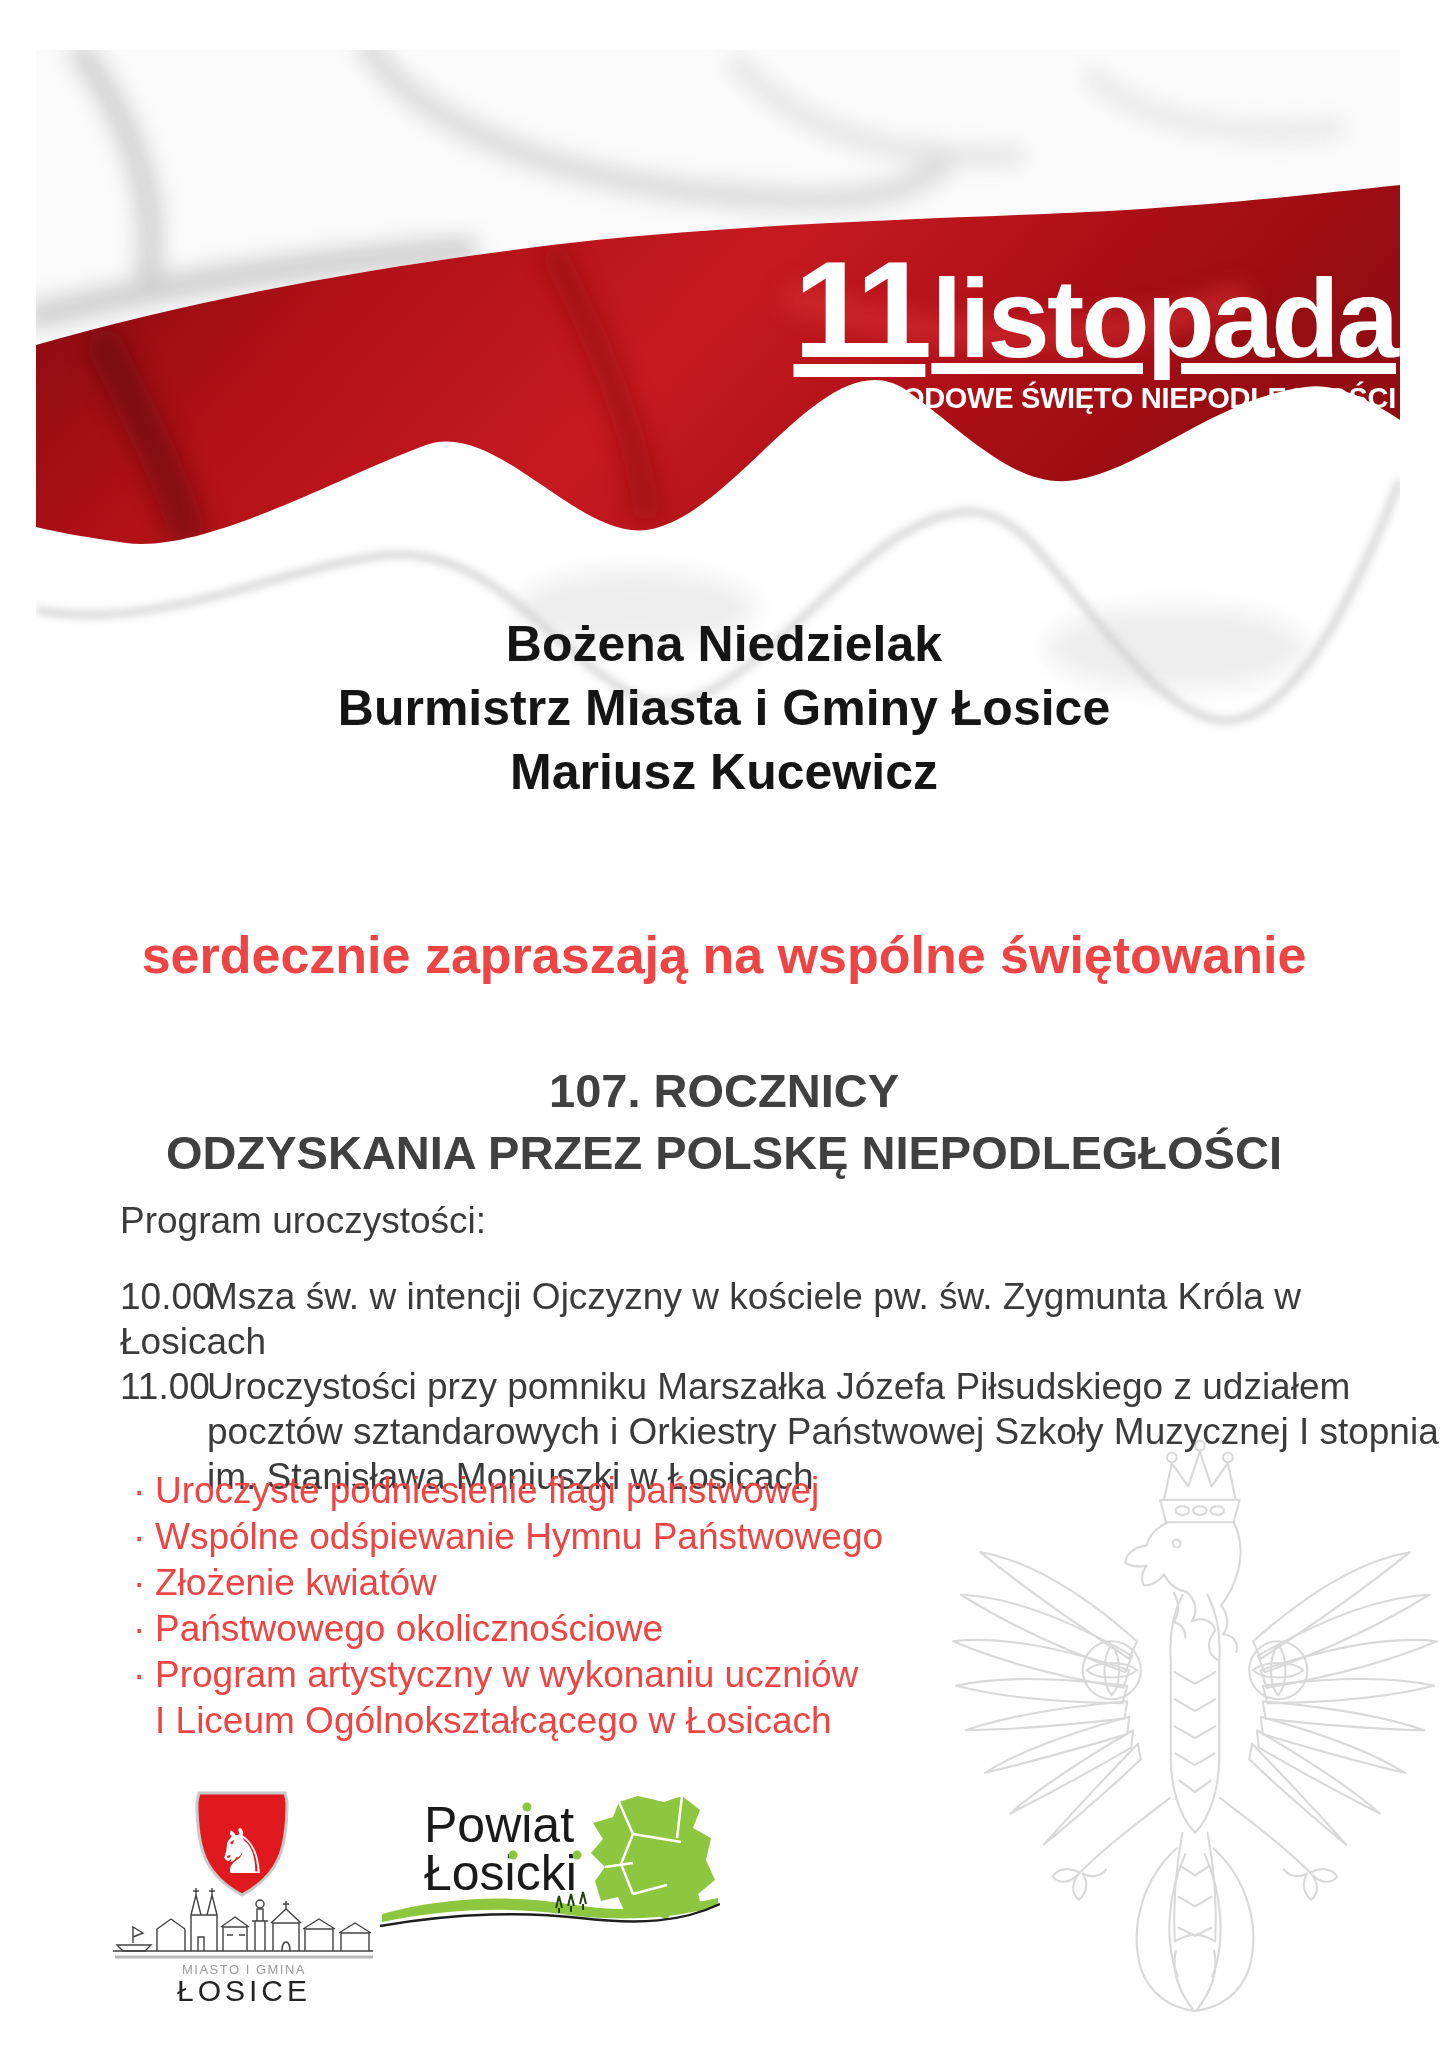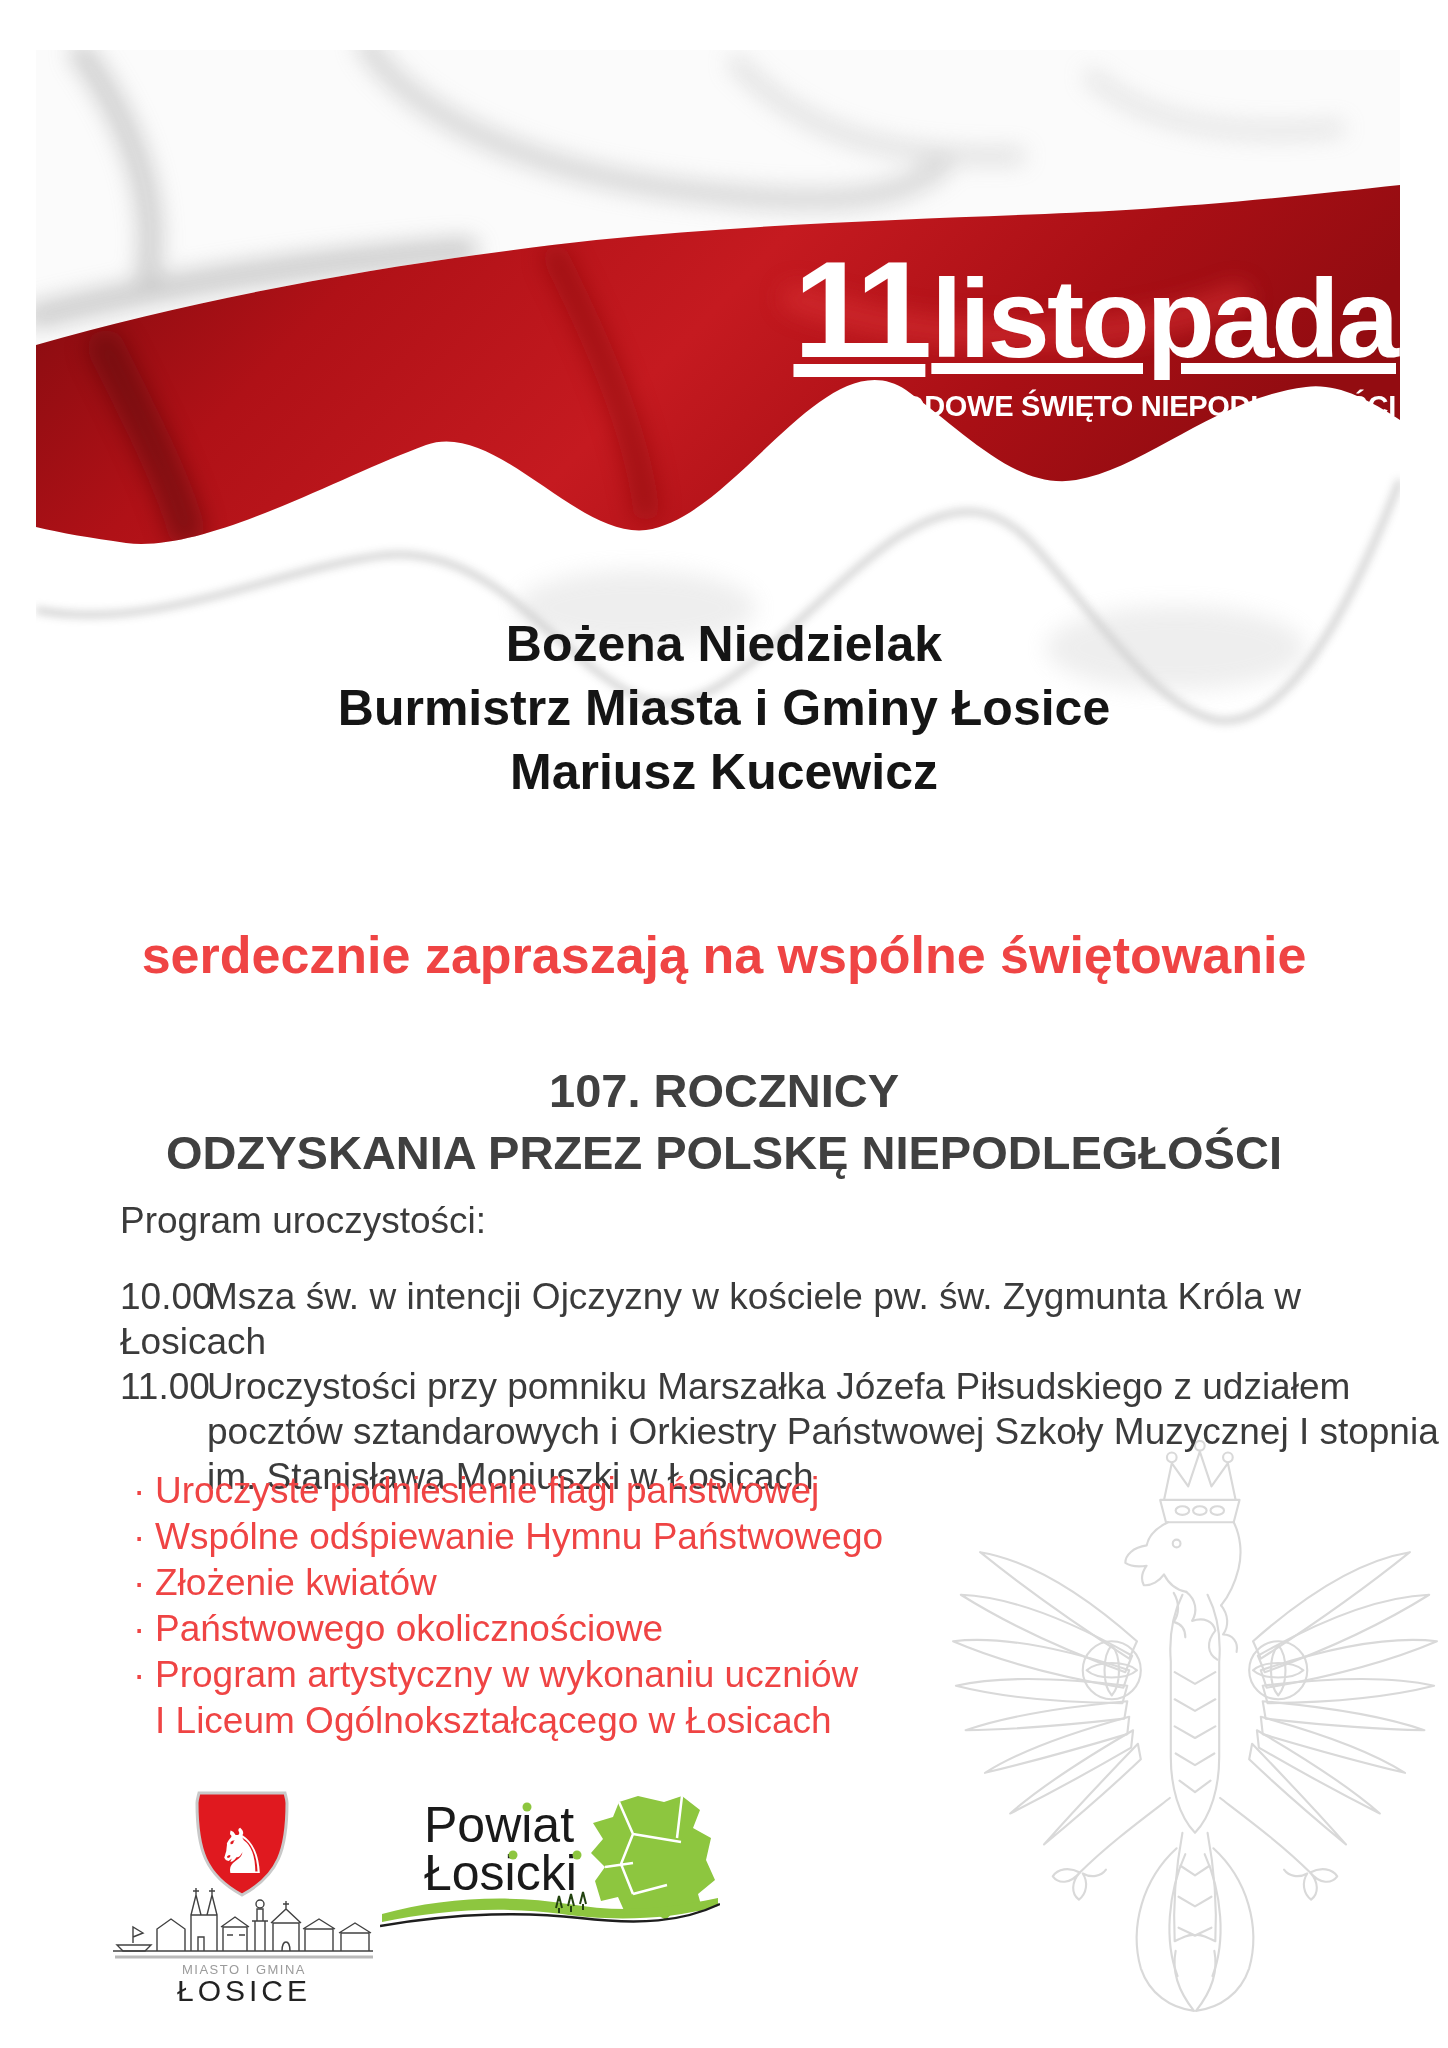--- a/index.html
+++ b/index.html
@@ -5,21 +5,21 @@
   html,body{margin:0;padding:0;background:#ffffff;}
   .page{position:relative;width:1448px;height:2048px;background:#fff;overflow:hidden;
         font-family:"Liberation Sans",sans-serif;}
 
   
   .flag-svg{position:absolute;left:36px;top:48px;width:1364px;height:700px;z-index:1;}
   .flag-title{position:absolute;right:52px;top:240px;text-align:right;color:#fff;z-index:2;}
   .title-row{display:flex;align-items:baseline;justify-content:flex-end;line-height:1;text-decoration:underline;}
   .title-day{font-size:138px;font-weight:700;letter-spacing:-7px;padding-right:6px;}
   .title-month{font-size:112px;font-weight:700;letter-spacing:-3px;}
-  .title-sub{font-size:29px;font-weight:700;letter-spacing:-0.3px;margin-top:12px;}
+  .title-sub{font-size:29px;font-weight:700;letter-spacing:-0.3px;margin-top:4px;}
 
   
   .hosts{position:absolute;left:0;width:100%;top:612px;text-align:center;
          font-size:50px;font-weight:700;color:#151515;line-height:64px;z-index:2;}
   .invite{position:absolute;left:0;width:100%;top:925px;text-align:center;
           font-size:52px;font-weight:700;color:#ef4444;z-index:2;}
   .anniv{position:absolute;left:0;width:100%;top:1060px;text-align:center;
          font-size:47px;font-weight:700;color:#404040;line-height:62px;z-index:2;}
 
   .program-label{position:absolute;left:120px;top:1200px;font-size:37px;color:#3b3b3b;z-index:2;}

